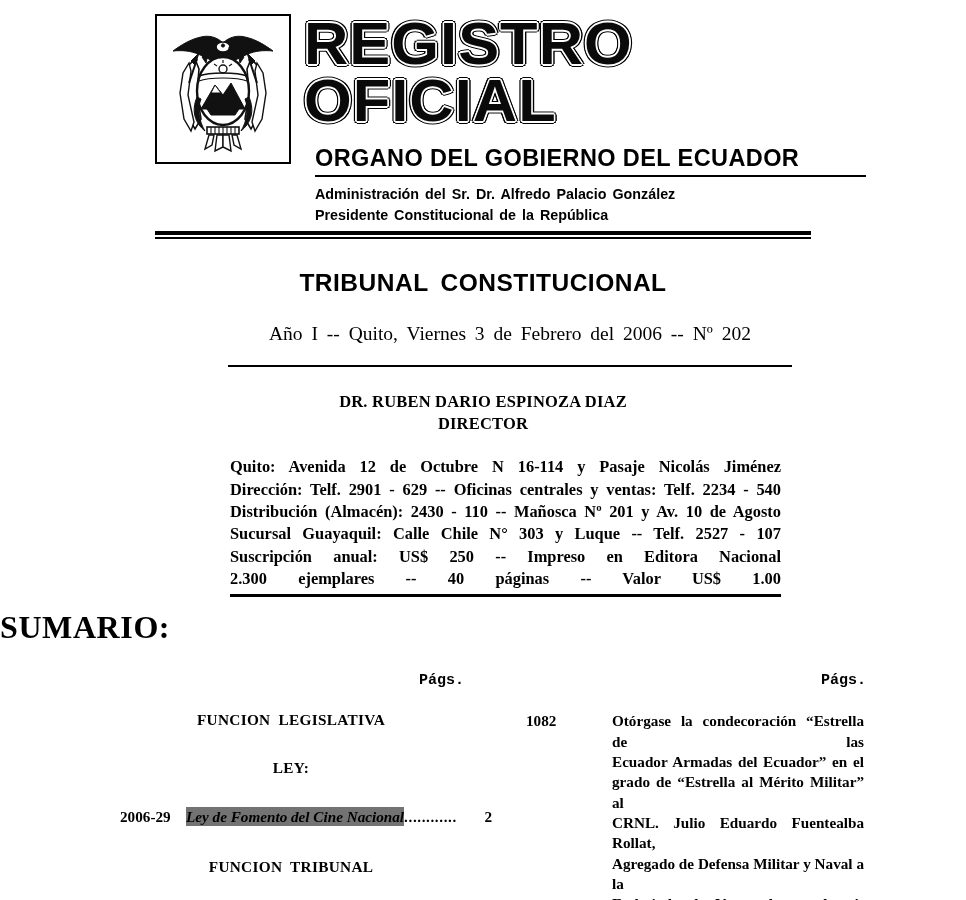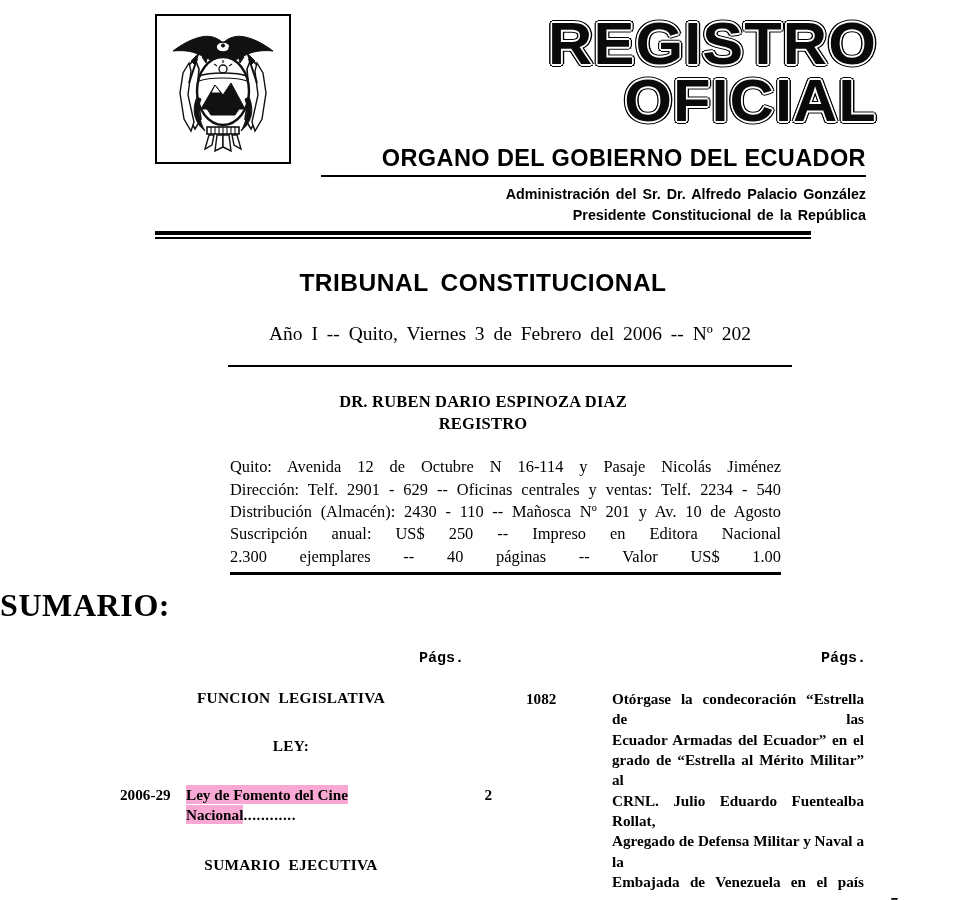--- a/index.html
+++ b/index.html
@@ -31,23 +31,23 @@
     flex: 0 0 136px;
     display: flex;
     align-items: center;
     justify-content: center;
     background: #fff;
   }
   .crest-box svg { display:block; }
 
   .masthead-right {
     flex: 1 1 auto;
-    padding-left: 30px;
+    padding-left: 24px;
     padding-top: 2px;
-    text-align: right;
+    text-align: left;
   }
   .ro-title {
     font-family: "Liberation Sans", "DejaVu Sans", sans-serif;
     font-weight: bold;
     font-size: 59px;
     line-height: 0.96;
     letter-spacing: 1px;
     color: #0a0a0a;
     -webkit-text-stroke: 0px;
     text-shadow:
@@ -113,21 +113,21 @@
     line-height: 1.32;
     margin-top: 24px;
     letter-spacing: 0.2px;
   }
 
   
   .addr-wrap {
     margin: 22px 185px 0 230px;
   }
   .addr-line {
-    font-weight: normal;
+    font-weight: bold;
     font-size: 16.4px;
     line-height: 1.36;
     text-align: justify;
     text-align-last: justify;
     white-space: nowrap;
   }
   .addr-rule {
     border-bottom: 3px solid #000;
     margin-top: 4px;
   }
@@ -188,23 +188,24 @@
     text-align: justify;
     text-align-last: justify;
   }
   .entry-body.no-justify { text-align: left; text-align-last: left; }
   .entry-page {
     flex: 0 0 30px;
     text-align: right;
     padding-left: 4px;
   }
   .hl {
-    background: #f9a8d4;
+    background: #737373;
     padding: 1px 0 1px 0;
     box-decoration-break: clone;
+    font-style: italic;
     -webkit-box-decoration-break: clone;
   }
   .dots { letter-spacing: 0.6px; }
 </style>
 </head>
 <body>
 
 <div class="masthead">
 
   <div class="crest-box">
@@ -288,27 +289,28 @@
 </div>
 
 <div class="tribunal">TRIBUNAL  CONSTITUCIONAL</div>
 
 <div class="dateline-wrap">
   <span class="dateline">Año I  --   Quito, Viernes 3 de Febrero del 2006   --   Nº 202</span>
 </div>
 
 <div class="director">
   <div>DR. RUBEN DARIO ESPINOZA DIAZ</div>
-  <div>REGISTRO</div>
+  <div>DIRECTOR</div>
 </div>
 
 <div class="addr-wrap">
   <div class="addr-line">Quito:  Avenida 12 de Octubre N 16-114 y Pasaje Nicolás Jiménez</div>
   <div class="addr-line">Dirección: Telf. 2901 - 629  --  Oficinas centrales y ventas: Telf. 2234 - 540</div>
   <div class="addr-line">Distribución (Almacén): 2430 - 110  --  Mañosca Nº 201 y Av. 10 de Agosto</div>
+  <div class="addr-line">Sucursal Guayaquil: Calle Chile N° 303 y Luque  --  Telf. 2527 - 107</div>
   <div class="addr-line">Suscripción anual:  US$ 250  --  Impreso en Editora Nacional</div>
   <div class="addr-line">2.300 ejemplares  --  40 páginas  --  Valor US$ 1.00</div>
   <div class="addr-rule"></div>
 </div>
 
 <div class="sumario">SUMARIO:</div>
 
 <div class="cols">
 
   <div class="col col-left">
@@ -320,21 +322,21 @@
     <div class="section-head">LEY:</div>
     <div class="gap-30"></div>
 
     <div class="entry">
       <div class="entry-num">2006-29</div>
       <div class="entry-body no-justify"><span class="hl">Ley de Fomento del Cine Nacional</span><span class="dots">............</span></div>
       <div class="entry-page">2</div>
     </div>
 
     <div class="gap-30"></div>
-    <div class="section-head">SUMARIO  EJECUTIVA</div>
+    <div class="section-head">FUNCION  TRIBUNAL</div>
     <div class="gap-30"></div>
 
   </div>
 
   <div class="col col-right">
 
     <div class="pags">Págs.</div>
 
     <div class="entry">
       <div class="entry-num">1082</div>

